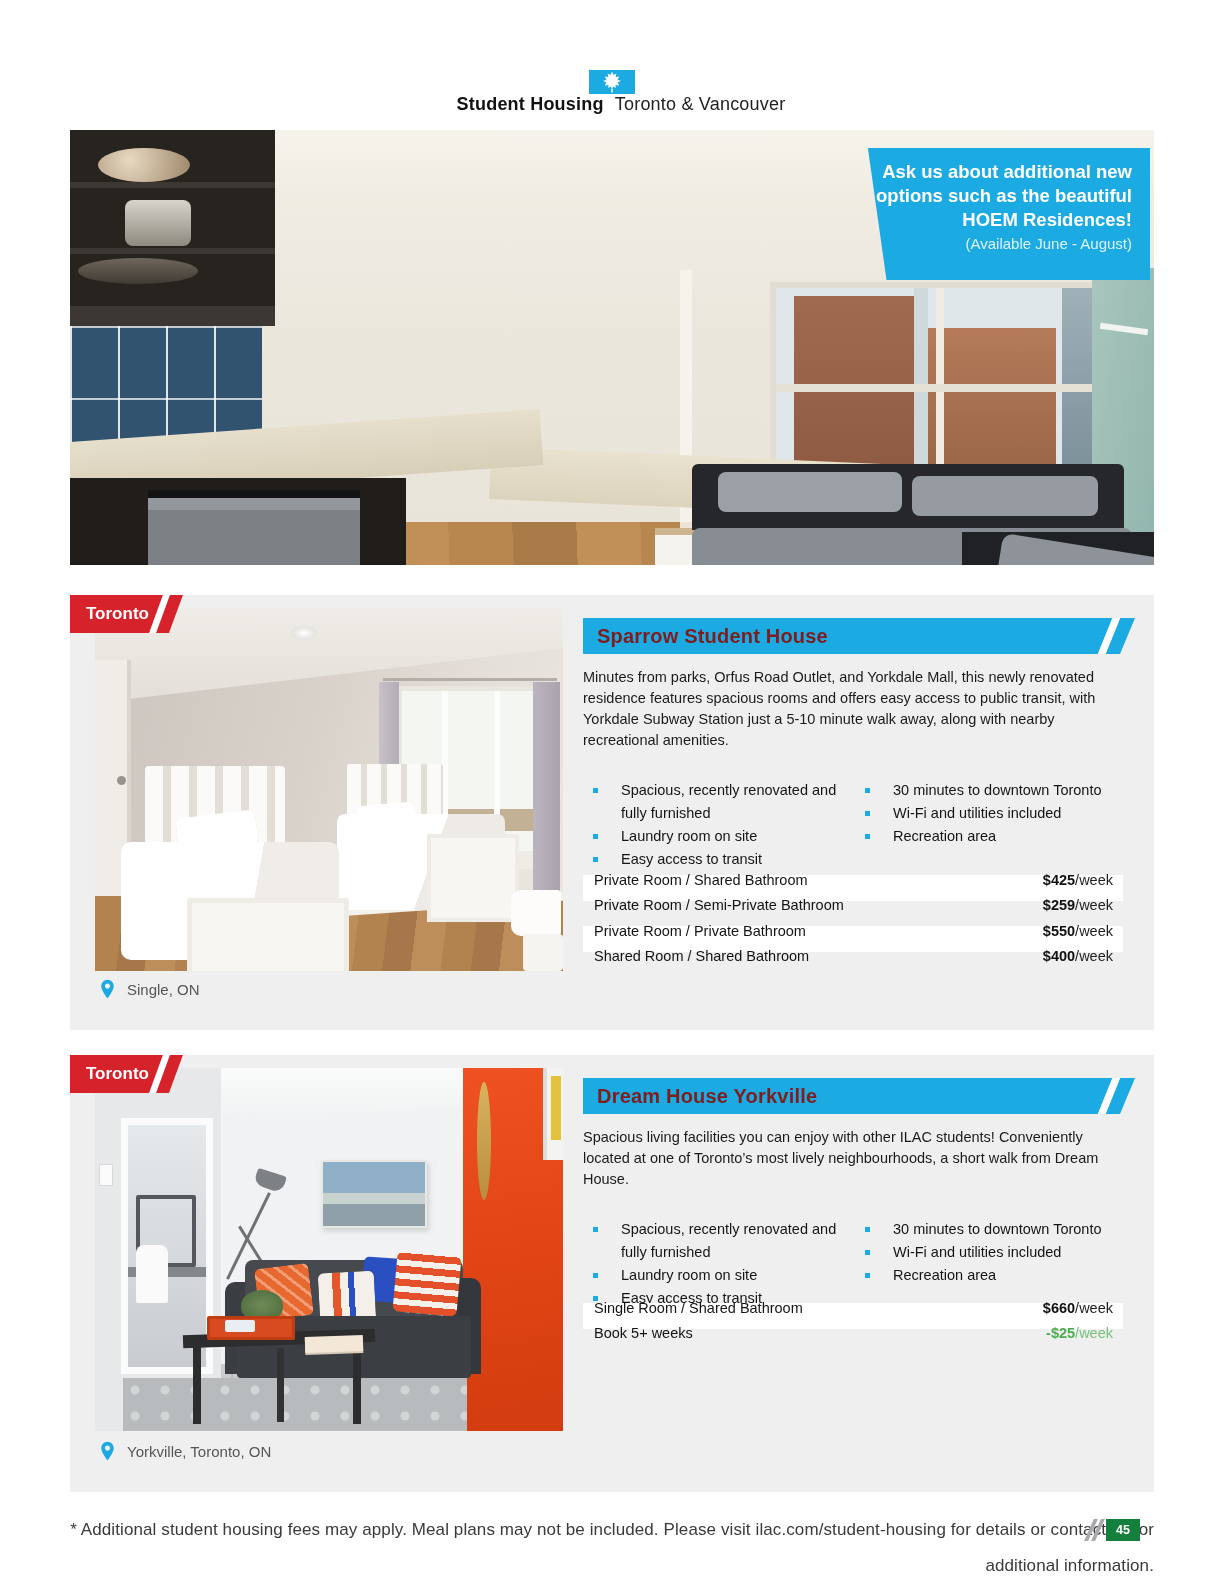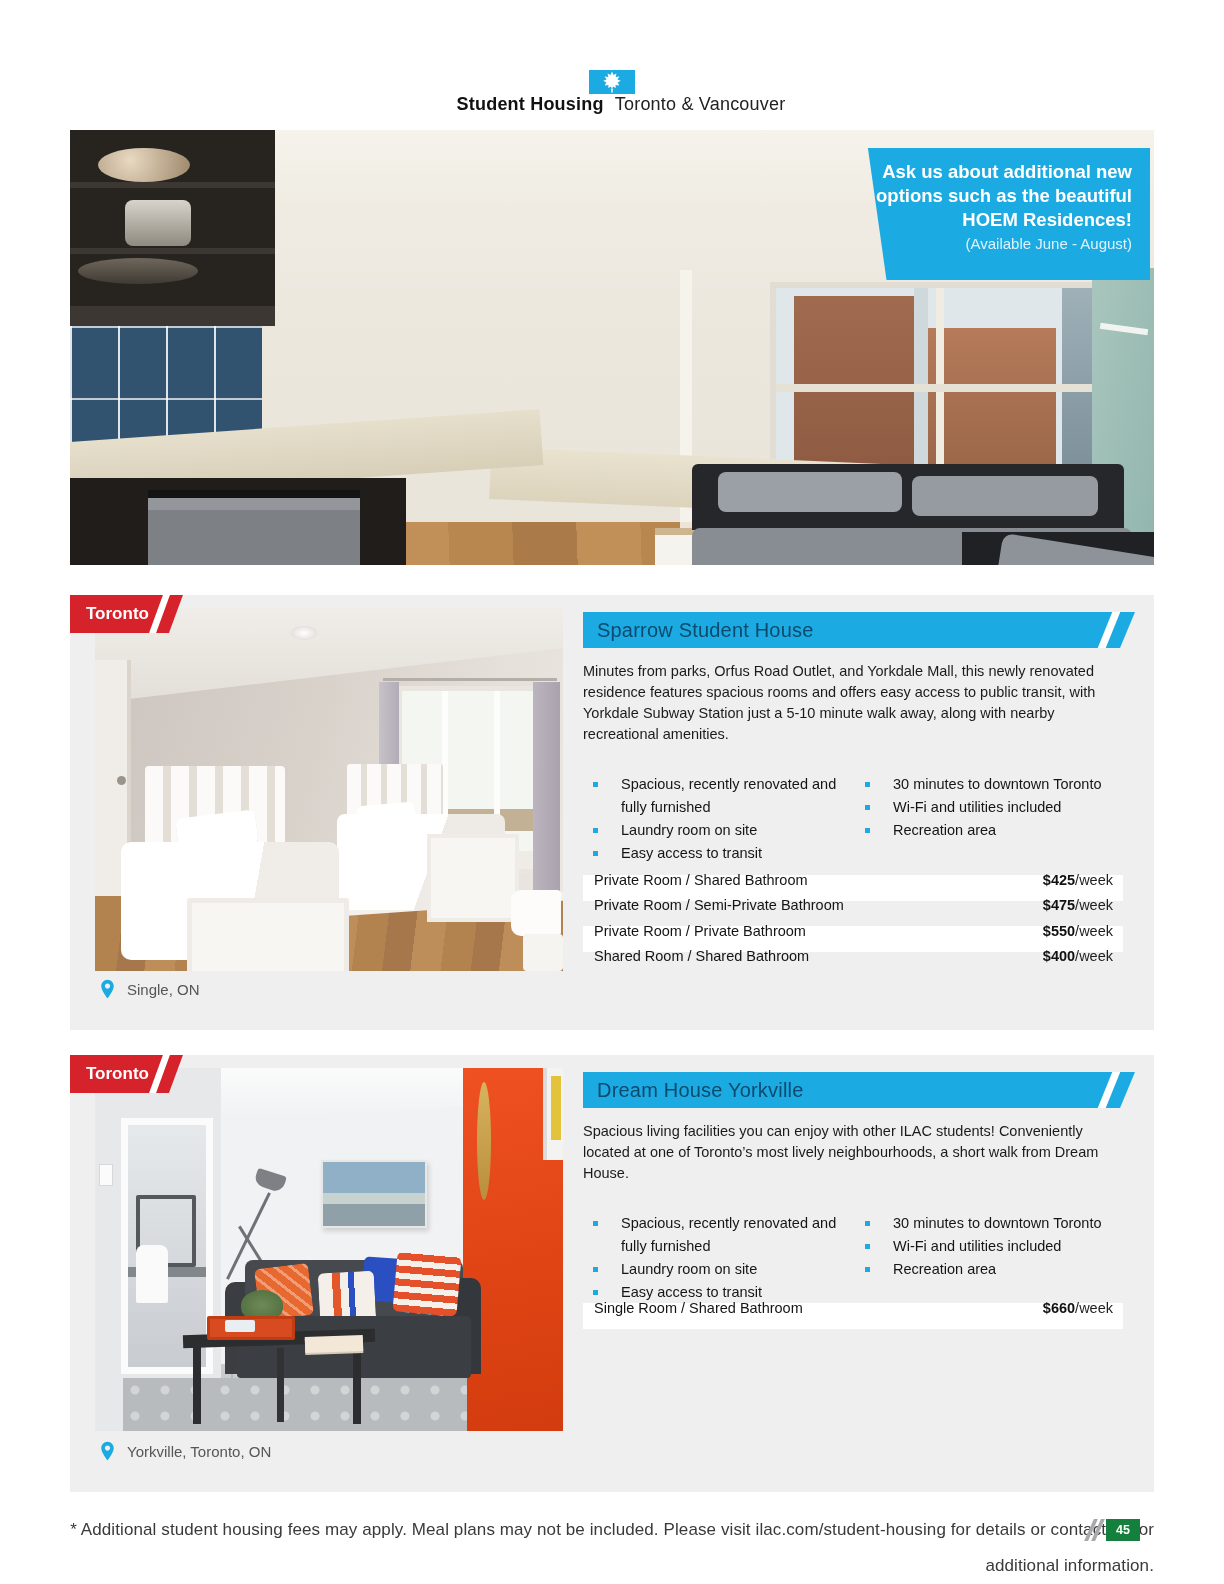--- a/index.html
+++ b/index.html
@@ -72,21 +72,21 @@
   .badge { position:absolute; left:0; top:0; height:38px; z-index:5; }
   .badge-main { position:relative; height:38px; background:#d6222b; color:#fff; font-weight:bold;
                 font-size:17px; line-height:38px; padding:0 34px 0 16px;
                 clip-path:polygon(0 0, 100% 0, calc(100% - 14px) 100%, 0 100%); }
   .badge-cut { position:absolute; right:20px; top:0; bottom:0; width:7px; background:#ffffff;
                transform:skewX(-20deg); z-index:6; }
 
   .content { position:absolute; left:513px; top:17px; width:552px; height:401px; }
   .title-bar { position:relative; height:36px; background:#1caae2;
                clip-path:polygon(0 0, 100% 0, calc(100% - 15px) 100%, 0 100%); }
-  .title-bar h2 { color:#0c4a6e; font-size:20px; font-weight:normal; line-height:36px; padding-left:14px; letter-spacing:.2px; }
+  .title-bar h2 { color:#7f1d1d; font-size:20px; font-weight:bold; line-height:36px; padding-left:14px; letter-spacing:.2px;margin-top:6px; }
   .title-cut { position:absolute; right:22px; top:0; bottom:0; width:8px; background:#ffffff; transform:skewX(-22deg); }
   .desc { margin-top:13px; font-size:14.5px; line-height:1.45; color:#1b1b1b; width:540px; }
   .feat { display:flex; margin-top:28px; }
   .feat ul { list-style:none; }
   .feat ul.colL { width:272px; }
   .feat ul.colR { width:280px; }
   .feat li { position:relative; padding-left:38px; font-size:14.5px; line-height:1.58; color:#151515; }
   .feat li::before { content:''; position:absolute; left:10px; top:9px; width:5px; height:5px; background:#1caae2; }
   .pricing { position:absolute; left:0; right:12px; top:263px; }
   .c2 .pricing { top:231px; }
@@ -300,21 +300,21 @@
           <li>Recreation area</li>
         </ul>
       </div>
       <div class="pricing">
         <div class="prow alt0">
           <span class="plabel">Private Room / Shared Bathroom</span>
           <span class="pval"><b>$425</b><span>/week</span></span>
         </div>
         <div class="prow alt1">
           <span class="plabel">Private Room / Semi-Private Bathroom</span>
-          <span class="pval"><b>$475</b><span>/week</span></span>
+          <span class="pval"><b>$259</b><span>/week</span></span>
         </div>
         <div class="prow alt0">
           <span class="plabel">Private Room / Private Bathroom</span>
           <span class="pval"><b>$550</b><span>/week</span></span>
         </div>
         <div class="prow alt1">
           <span class="plabel">Shared Room / Shared Bathroom</span>
           <span class="pval"><b>$400</b><span>/week</span></span>
         </div>
       </div>
@@ -387,20 +387,24 @@
           <li>30 minutes to downtown Toronto</li>
           <li>Wi-Fi and utilities included</li>
           <li>Recreation area</li>
         </ul>
       </div>
       <div class="pricing">
         <div class="prow alt0">
           <span class="plabel">Single Room / Shared Bathroom</span>
           <span class="pval"><b>$660</b><span>/week</span></span>
         </div>
+        <div class="prow alt1">
+          <span class="plabel">Book 5+ weeks</span>
+          <span class="pval green"><b>-$25</b><span>/week</span></span>
+        </div>
       </div>
     </div>
 
     <div class="loc">
       <svg viewBox="0 0 24 32">
         <path fill="#1caae2" d="M12 1C6.5 1 2 5.6 2 11.2 2 19 12 31 12 31s10-12 10-19.8C22 5.6 17.5 1 12 1zm0 14.4c-2.3 0-4.2-1.9-4.2-4.2S9.7 7 12 7s4.2 1.9 4.2 4.2-1.9 4.2-4.2 4.2z"></path>
       </svg>
       <span>Yorkville, Toronto, ON</span>
     </div>
   </div>

